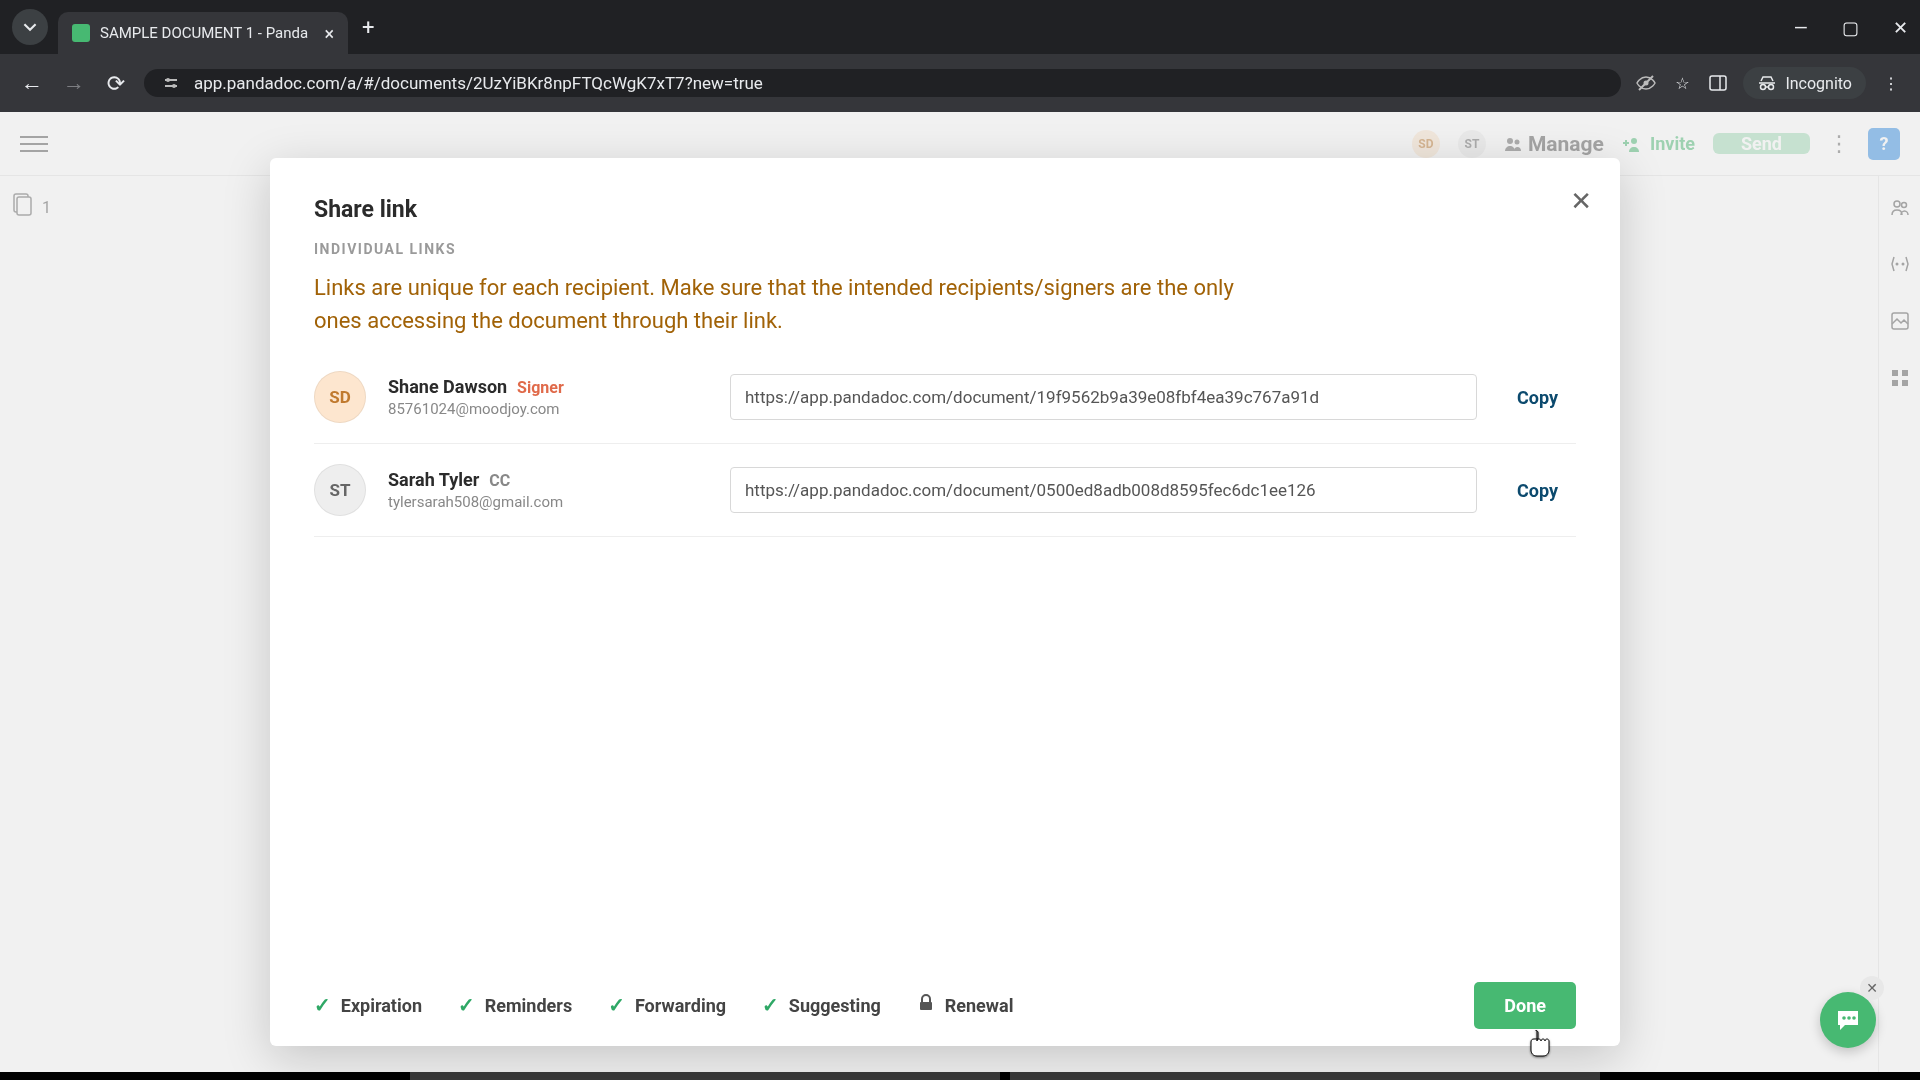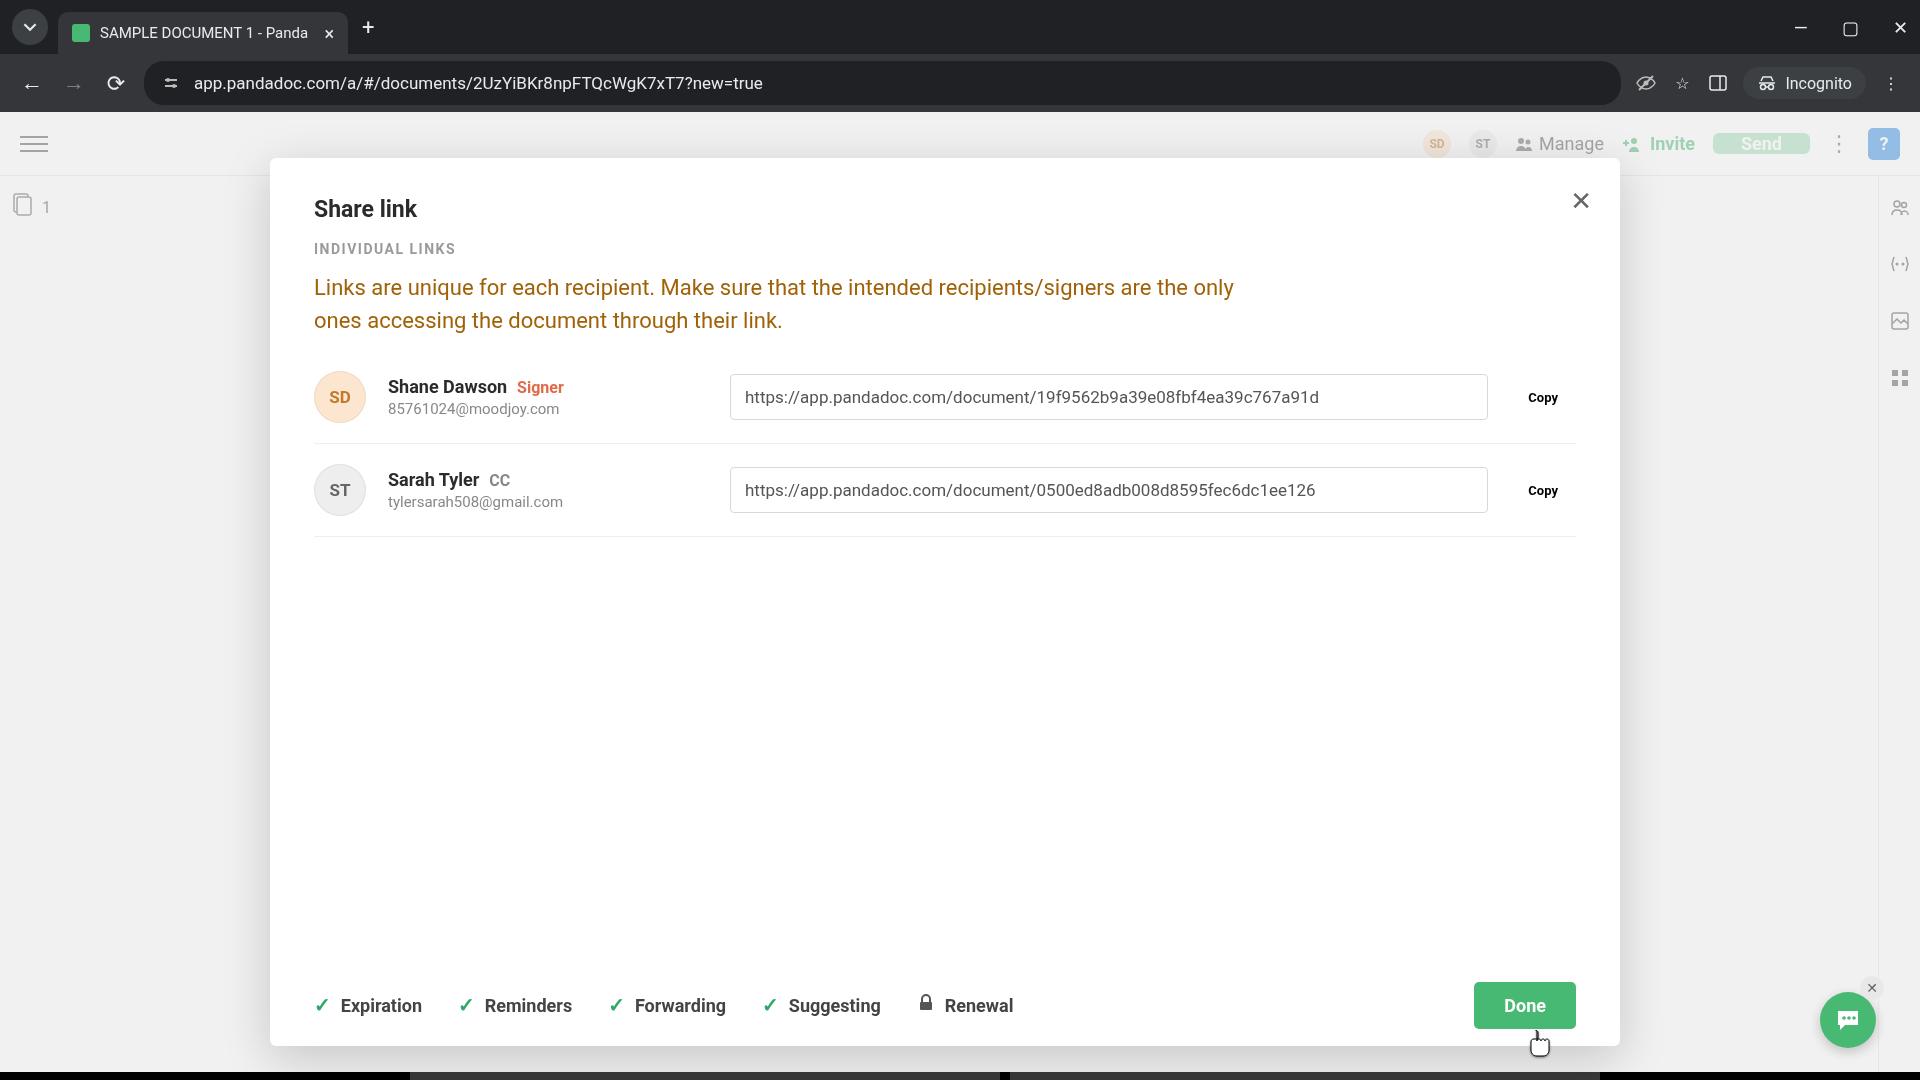--- a/index.html
+++ b/index.html
@@ -11,42 +11,42 @@
 .tab { height:42px; background:#35363a; border-radius:10px 10px 0 0; display:flex; align-items:center; padding:0 14px; gap:10px; min-width:290px; margin-top:12px;justify-content:space-between; }
 .tab .favicon { width:18px; height:18px; background:#47b972; border-radius:3px; }
 .tab .tab-title { font-size:15px; color:#e8eaed; flex:1; white-space:nowrap; overflow:hidden; text-overflow:ellipsis; }
 .tab .tab-close { font-size:18px; }
 .newtab { margin-left:14px; font-size:22px; }
 .chrome-tabs .win-controls { margin-left:auto; display:flex; gap:34px; font-size:18px; }
 
 .chrome-url { height:58px; background:#35363a; display:flex; align-items:center; padding:0 18px; gap:14px; color:#e8eaed; }
 .nav-btn { width:28px; height:28px; display:flex; align-items:center; justify-content:center; font-size:22px; }
 .nav-btn.disabled { opacity:.4; }
-.url-bar { flex:1; height:44px; background:#202124; border-radius:20px; display:flex; align-items:center; padding:0 16px; gap:12px; font-size:17px; color:#e8eaed; }
+.url-bar { flex:1; height:28px; background:#202124; border-radius:20px; display:flex; align-items:center; padding:0 16px; gap:12px; font-size:17px; color:#e8eaed; }
 .url-icon { width:22px; height:22px; display:flex; align-items:center; justify-content:center; }
 .incognito-pill { display:flex; align-items:center; gap:8px; padding:6px 14px; border-radius:20px; background:#3c4043; }
 
 
 .app { position:absolute; top:112px; left:0; right:0; bottom:0; background:#fff; }
 .app-overlay { position:absolute; inset:0; background:rgba(230,230,230,.55); pointer-events:none; }
 .app-header { height:64px; display:flex; align-items:center; padding:0 20px; gap:16px; border-bottom:1px solid #e5e5e5; position:relative; }
 .hamburger { width:28px; height:28px; display:flex; flex-direction:column; justify-content:center; gap:5px; }
 .hamburger span { height:2px; background:#555; }
 .doc-titles { display:flex; flex-direction:column; }
 .doc-row1 { display:flex; align-items:center; gap:12px; }
 .doc-title { font-size:18px; font-weight:700; color:#2b2b2b; }
 .badge { font-size:12px; font-weight:700; color:#8a8a8a; background:#e7e7e7; padding:3px 8px; border-radius:3px; letter-spacing:.5px; }
 .doc-row2 { display:flex; align-items:center; gap:8px; font-size:14px; color:#888; margin-top:3px; }
 .status-dot { width:8px; height:8px; border-radius:50%; background:#3b82f6; display:inline-block; }
 .status-sent { color:#3b82f6; }
 .header-right { margin-left:auto; display:flex; align-items:center; gap:18px; }
 .ava { width:28px; height:28px; border-radius:50%; display:flex; align-items:center; justify-content:center; font-size:12px; font-weight:700; }
 .ava.sd { background:#fde6cf; color:#c07a2f; }
 .ava.st { background:#eee; color:#666; }
-.manage { display:flex; align-items:center; gap:6px; color:#555; font-weight:400; font-size:18px; }
+.manage { display:flex; align-items:center; gap:6px; color:#555; font-weight:700; font-size:21px; }
 .invite { display:flex; align-items:center; gap:8px; color:#47b972; font-weight:700; font-size:18px; }
 .send-btn { background:#9fdcb6; color:#fff; font-weight:700; font-size:18px; padding:0 28px; border-radius:6px; }
 .kebab { font-size:22px; color:#666; }
 .help-btn { width:32px; height:32px; background:#2f8de4; color:#fff; border-radius:5px; display:flex; align-items:center; justify-content:center; font-weight:700; font-size:18px; }
 
 .left-rail { position:absolute; left:10px; top:80px; display:flex; align-items:center; gap:8px; color:#555; }
 .rail-icon { font-size:24px; }
 
 .right-rail { position:absolute; right:0; top:64px; bottom:0; width:42px; border-left:1px solid #e5e5e5; display:flex; flex-direction:column; align-items:center; gap:30px; padding-top:20px; pointer-events:none; }
 .right-rail div { font-size:20px; color:#555; }
@@ -59,21 +59,21 @@
 .dialog .desc { font-size:22px; color:#a16207; line-height:1.5; margin-bottom:14px; max-width:960px; }
 
 .recip { display:flex; align-items:center; padding:20px 0; border-bottom:1px solid #eee; gap:22px; }
 .recip .ava-lg { width:52px; height:52px; border-radius:50%; display:flex; align-items:center; justify-content:center; font-weight:700; font-size:17px; border:1px solid rgba(0,0,0,.06); }
 .recip-info { min-width:320px; }
 .recip-name { font-size:18px; font-weight:700; color:#2b2b2b; }
 .recip-role { color:#e06a4a; font-weight:700; margin-left:6px; }
 .recip-role.cc { color:#888; }
 .recip-email { font-size:15px; color:#888; margin-top:3px; }
 .link-input { flex:1; height:46px; border:1px solid #d8d8d8; border-radius:4px; padding:0 14px; font-size:17px; color:#555; background:#fff; }
-.copy-btn { color:#000000; font-weight:700; font-size:13px; padding:10px 18px; cursor:pointer;text-align:right; }
+.copy-btn { color:#0c4a6e; font-weight:700; font-size:18px; padding:10px 18px; cursor:pointer;text-align:right; }
 
 .dialog-footer { margin-top:auto; height:82px; display:flex; align-items:center; gap:36px; }
 .opt { display:flex; align-items:center; gap:10px; font-size:18px; font-weight:700; color:#444; }
 .opt .chk { color:#2fa866; font-size:20px; }
 .opt .lock { color:#666; font-size:20px; }
 .done-btn { margin-left:auto; background:#47b972; color:#fff; font-weight:700; font-size:18px; padding:13px 30px; border-radius:5px; cursor:pointer; }
 
 
 .chat-fab { position:absolute; right:44px; bottom:32px; width:56px; height:56px; border-radius:50%; background:#47b972; display:flex; align-items:center; justify-content:center; font-size:26px; color:#fff; box-shadow:0 4px 12px rgba(0,0,0,.2); z-index:20; }
 .chat-close { position:absolute; right:36px; bottom:80px; width:24px; height:24px; border-radius:50%; background:#e8e8e8; color:#666; display:flex; align-items:center; justify-content:center; font-size:14px; z-index:21; }

